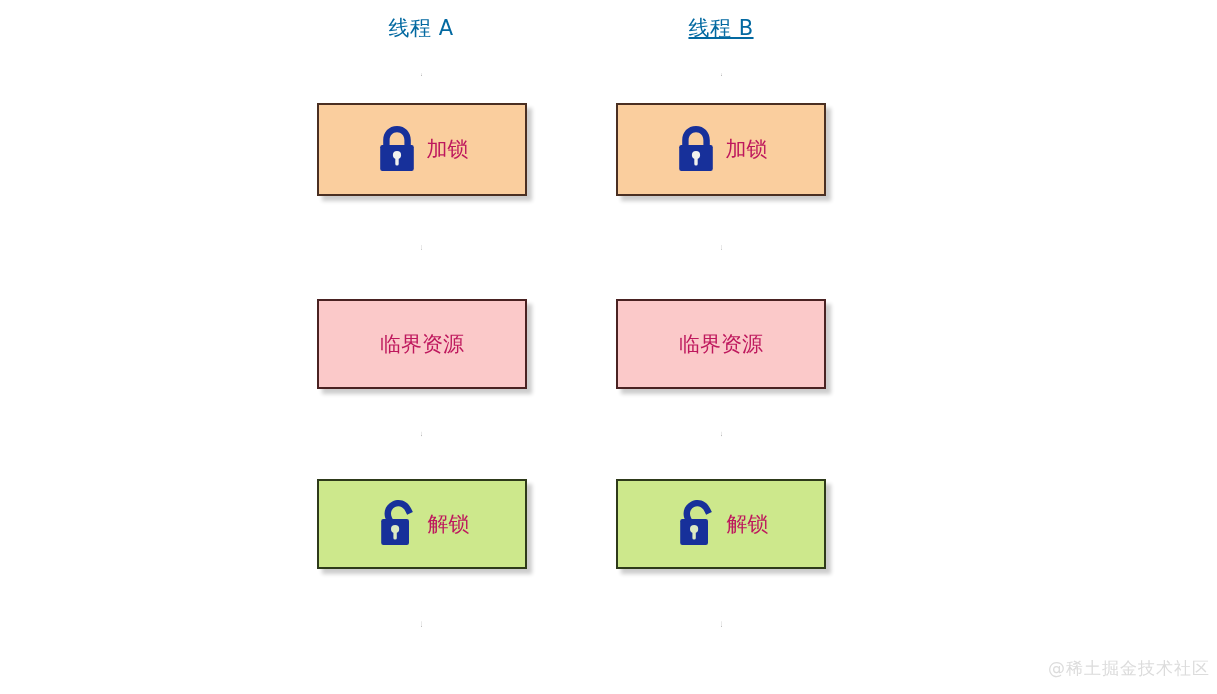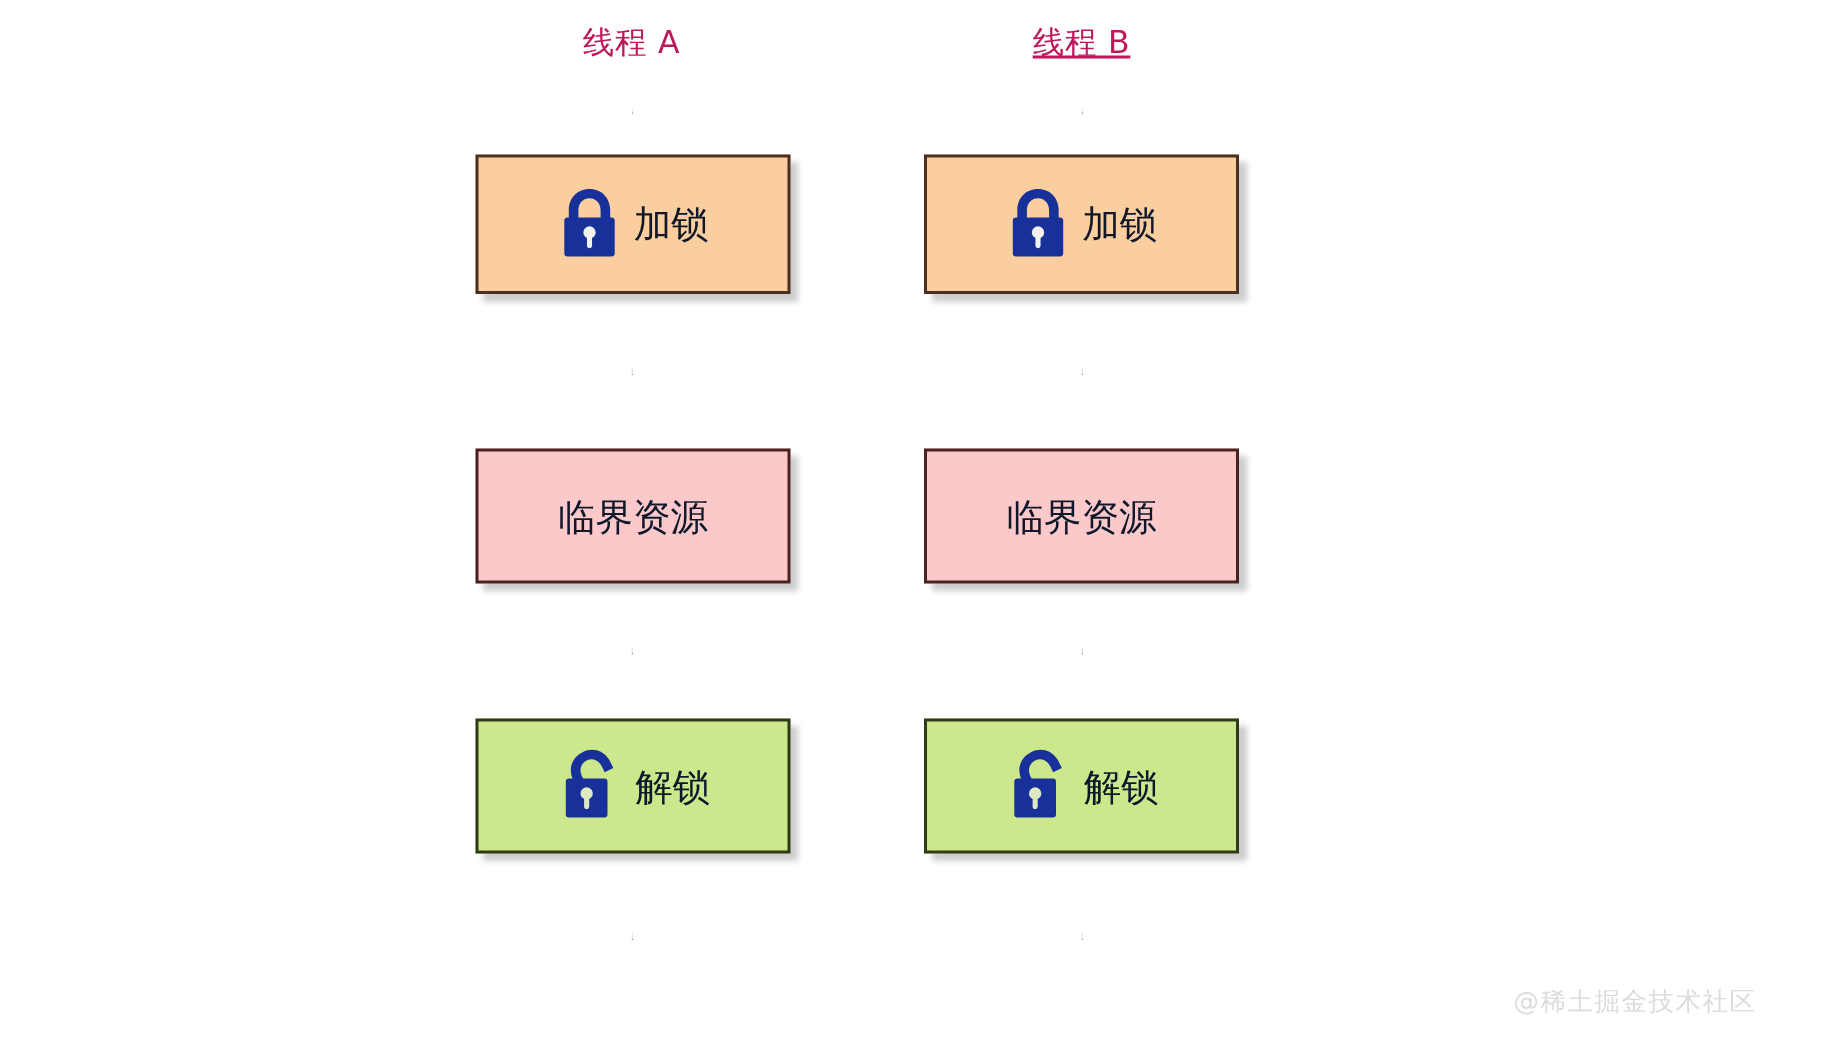--- a/index.html
+++ b/index.html
@@ -14,43 +14,43 @@
   #canvas {
     position: relative;
     width: 1217px;
     height: 694px;
     background: #ffffff;
     overflow: hidden;
   }
   .lane-label {
     position: absolute;
     font-size: 21px;
-    color: #be185d;
+    color: #0369a1;
     letter-spacing: 0.5px;
     white-space: nowrap;
     transform: translateX(-50%);
     line-height: 1;
   }
   .node {
     position: absolute;
     box-sizing: border-box;
     display: flex;
     align-items: center;
     justify-content: center;
     box-shadow: 5px 5px 4px rgba(0,0,0,0.20);
   }
   .node .node-inner {
     display: flex;
     align-items: center;
     justify-content: center;
     gap: 9px;
   }
   .node-label {
-    font-size: 25px;
-    color: #0f172a;
+    font-size: 21px;
+    color: #be185d;
     line-height: 1;
     white-space: nowrap;
   }
   .node-lock {
     display: block;
     flex: 0 0 auto;
   }
   .edge {
     position: absolute;
     width: 0;
@@ -204,15 +204,15 @@
           <path d="M23.5 2 C15.2 2 9.7 8.2 9.7 16.2 L9.7 24 L16.1 24 L16.1 16.2 C16.1 11.4 19.4 8.2 23.5 8.2 C27.6 8.2 30.9 11.4 30.9 16.2 L30.9 20.5 L37.3 20.5 L37.3 16.2 C37.3 8.2 31.8 2 23.5 2 Z" fill="#17309A" transform="rotate(-26 23.5 16)"></path>
           <rect x="6.2" y="21" width="27.8" height="26" rx="2.2" fill="#17309A"></rect>
           <circle cx="20.1" cy="31" r="4.1" fill="#DCE9C2"></circle>
           <rect x="18.4" y="31" width="3.4" height="10.5" rx="1.6" fill="#DCE9C2"></rect>
         </svg>
       </span>
       <span class="node-label">解锁</span>
     </div>
   </div>
 
-  <div class="watermark" style="left:1009px; top:660px;">@稀土掘金技术社区</div>
+  <div class="watermark" style="left:1048px; top:660px;">@稀土掘金技术社区</div>
 
 </div>
 
 </body></html>

